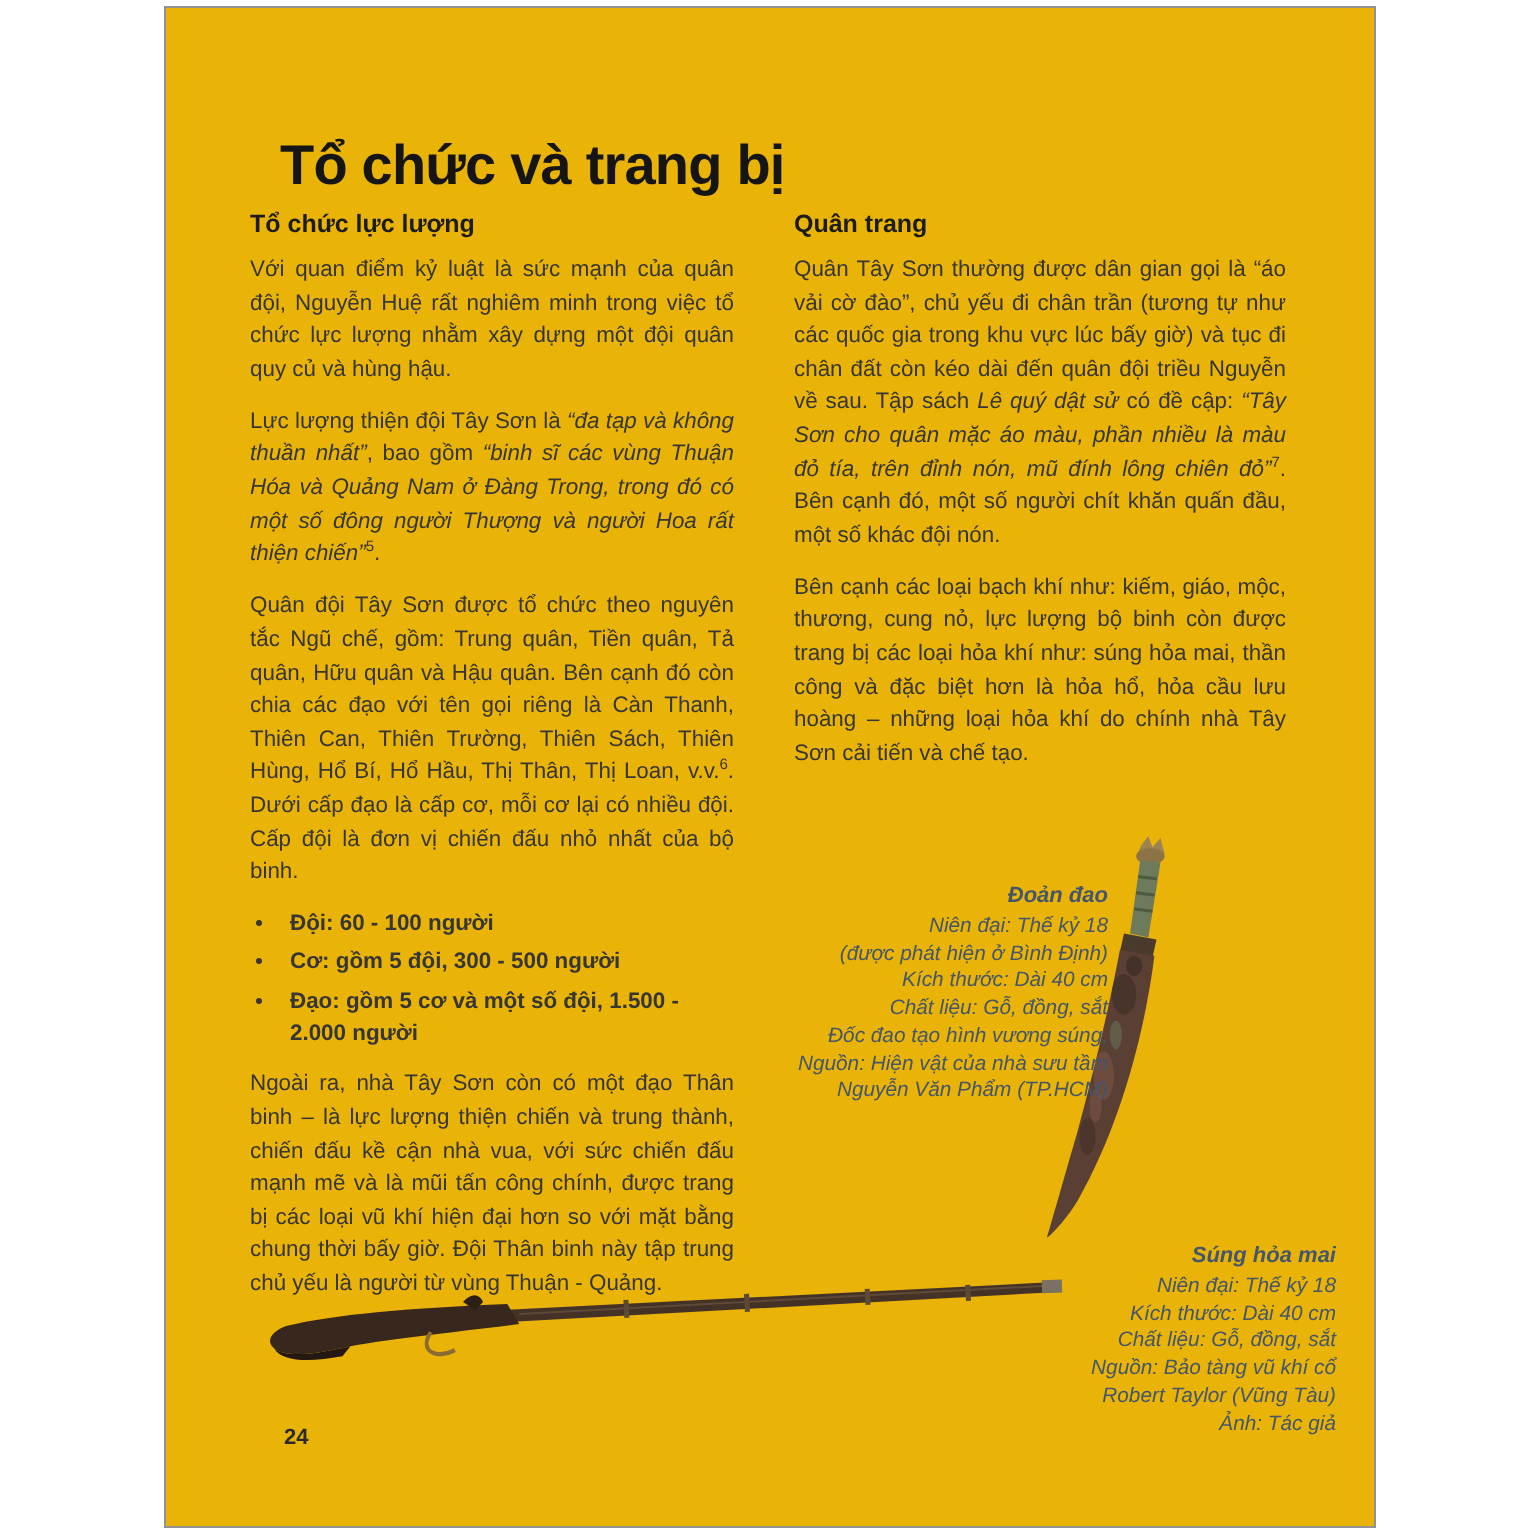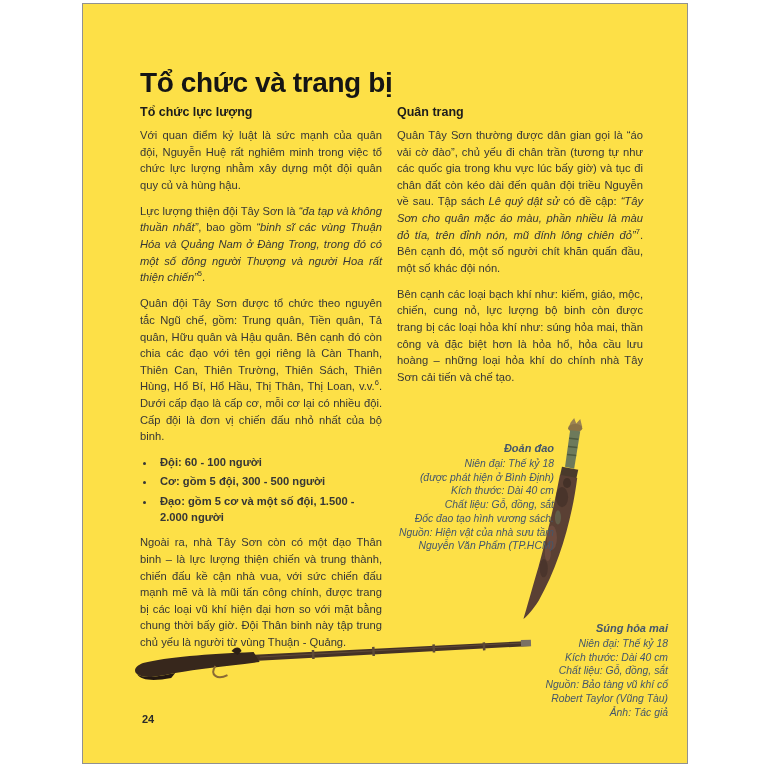--- a/index.html
+++ b/index.html
@@ -3,28 +3,28 @@
 <meta charset="utf-8">
 <style>
   html,body { margin:0; padding:0; }
   body {
     width:769px; height:769px; background:#ffffff;
     font-family:"Liberation Sans", sans-serif; color:#333;
     position:relative; overflow:hidden;
   }
   .page {
     position:absolute; left:82px; top:3px; width:606px; height:761px;
-    background:#fde047; border:1px solid #919191; box-sizing:border-box;
+    background:#eab308; border:1px solid #919191; box-sizing:border-box;
   }
   .page-title {
     position:absolute; left:57px; top:44px;
     font-size:28px; font-weight:700; color:#151515; letter-spacing:-0.4px;
   }
   .col { position:absolute; top:101px; }
-  .col-left  { left:57px;  width:242px; }
+  .col-left  { left:42px;  width:242px; }
   .col-right { left:314px; width:246px; }
   .sec-head { font-size:12.5px; font-weight:700; color:#1c1c1c; margin:0 0 8px 0; }
   .sec-head.second { margin-top:15px; }
   .body-p {
     font-size:11.2px; line-height:16.6px; margin:0 0 9.5px 0;
     text-align:justify; color:#363636;
   }
   .body-p sup, .bullets sup { font-size:7.5px; line-height:0; }
   ul.bullets {
     margin:1px 0 9px 0; padding-left:16px; list-style:disc;
@@ -61,21 +61,21 @@
         <li>Đội: 60 - 100 người</li>
         <li>Cơ: gồm 5 đội, 300 - 500 người</li>
         <li>Đạo: gồm 5 cơ và một số đội, 1.500 - 2.000 người</li>
       </ul>
     <p class="body-p">Ngoài ra, nhà Tây Sơn còn có một đạo Thân binh – là lực lượng thiện chiến và trung thành, chiến đấu kề cận nhà vua, với sức chiến đấu mạnh mẽ và là mũi tấn công chính, được trang bị các loại vũ khí hiện đại hơn so với mặt bằng chung thời bấy giờ. Đội Thân binh này tập trung chủ yếu là người từ vùng Thuận - Quảng.</p>
   </div>
 
   <div class="col col-right">
     <h3 class="sec-head">Quân trang</h3>
     <p class="body-p"><span>Quân Tây Sơn thường được dân gian gọi là “áo vải cờ đào”, chủ yếu đi chân trần (tương tự như các quốc gia trong khu vực lúc bấy giờ) và tục đi chân đất còn kéo dài đến quân đội triều Nguyễn về sau. Tập sách </span><i>Lê quý dật sử</i><span> có đề cập: </span><i>“Tây Sơn cho quân mặc áo màu, phần nhiều là màu đỏ tía, trên đỉnh nón, mũ đính lông chiên đỏ”</i><sup>7</sup><span>. Bên cạnh đó, một số người chít khăn quấn đầu, một số khác đội nón.</span></p>
-    <p class="body-p">Bên cạnh các loại bạch khí như: kiếm, giáo, mộc, chiến, cung nỏ, lực lượng bộ binh còn được trang bị các loại hỏa khí như: súng hỏa mai, thần công và đặc biệt hơn là hỏa hổ, hỏa cầu lưu hoàng – những loại hỏa khí do chính nhà Tây Sơn cải tiến và chế tạo.</p>
+    <p class="body-p">Bên cạnh các loại bạch khí như: kiếm, giáo, mộc, thương, cung nỏ, lực lượng bộ binh còn được trang bị các loại hỏa khí như: súng hỏa mai, thần công và đặc biệt hơn là hỏa hổ, hỏa cầu lưu hoàng – những loại hỏa khí do chính nhà Tây Sơn cải tiến và chế tạo.</p>
   </div>
 
   <div class="photo photo-dao">
     <svg viewBox="0 0 100 205" width="102" height="208">
       <path d="M57,10 L70,11 L68,3 L64,7.5 L62,2 L58.5,6.5 Z" fill="#9b8352"></path>
       <ellipse cx="63" cy="12" rx="7" ry="4" fill="#8b7346"></ellipse>
       <path d="M58,14 L68,15 L62,52 L53,50 Z" fill="#6d7a5b"></path>
       <path d="M57,22 L66,23 M56,30 L65,31 M55,38 L64,39" stroke="#4e5a40" stroke-width="1.5" fill="none"></path>
       <path d="M50,50 L66,53 L64,62 L48,59 Z" fill="#4a3a2c"></path>
       <path d="M48,58 L65,61 C60,100 48,145 27,182 C22,190 16,197 12,200 C15,190 20,172 27,148 C34,122 42,90 48,58 Z" fill="#5a4034"></path>
@@ -106,21 +106,21 @@
     </svg>
   </div>
 
   <div class="caption caption-dao">
     <div class="cap-title">Đoản đao</div>
     <div>
         <div class="cap-line">Niên đại: Thế kỷ 18</div>
         <div class="cap-line">(được phát hiện ở Bình Định)</div>
         <div class="cap-line">Kích thước: Dài 40 cm</div>
         <div class="cap-line">Chất liệu: Gỗ, đồng, sắt</div>
-        <div class="cap-line">Đốc đao tạo hình vương sách.</div>
+        <div class="cap-line">Đốc đao tạo hình vương súng.</div>
         <div class="cap-line">Nguồn: Hiện vật của nhà sưu tầm</div>
         <div class="cap-line">Nguyễn Văn Phẩm (TP.HCM)</div>
       </div>
   </div>
 
   <div class="caption caption-musket">
     <div class="cap-title">Súng hỏa mai</div>
     <div>
         <div class="cap-line">Niên đại: Thế kỷ 18</div>
         <div class="cap-line">Kích thước: Dài 40 cm</div>

